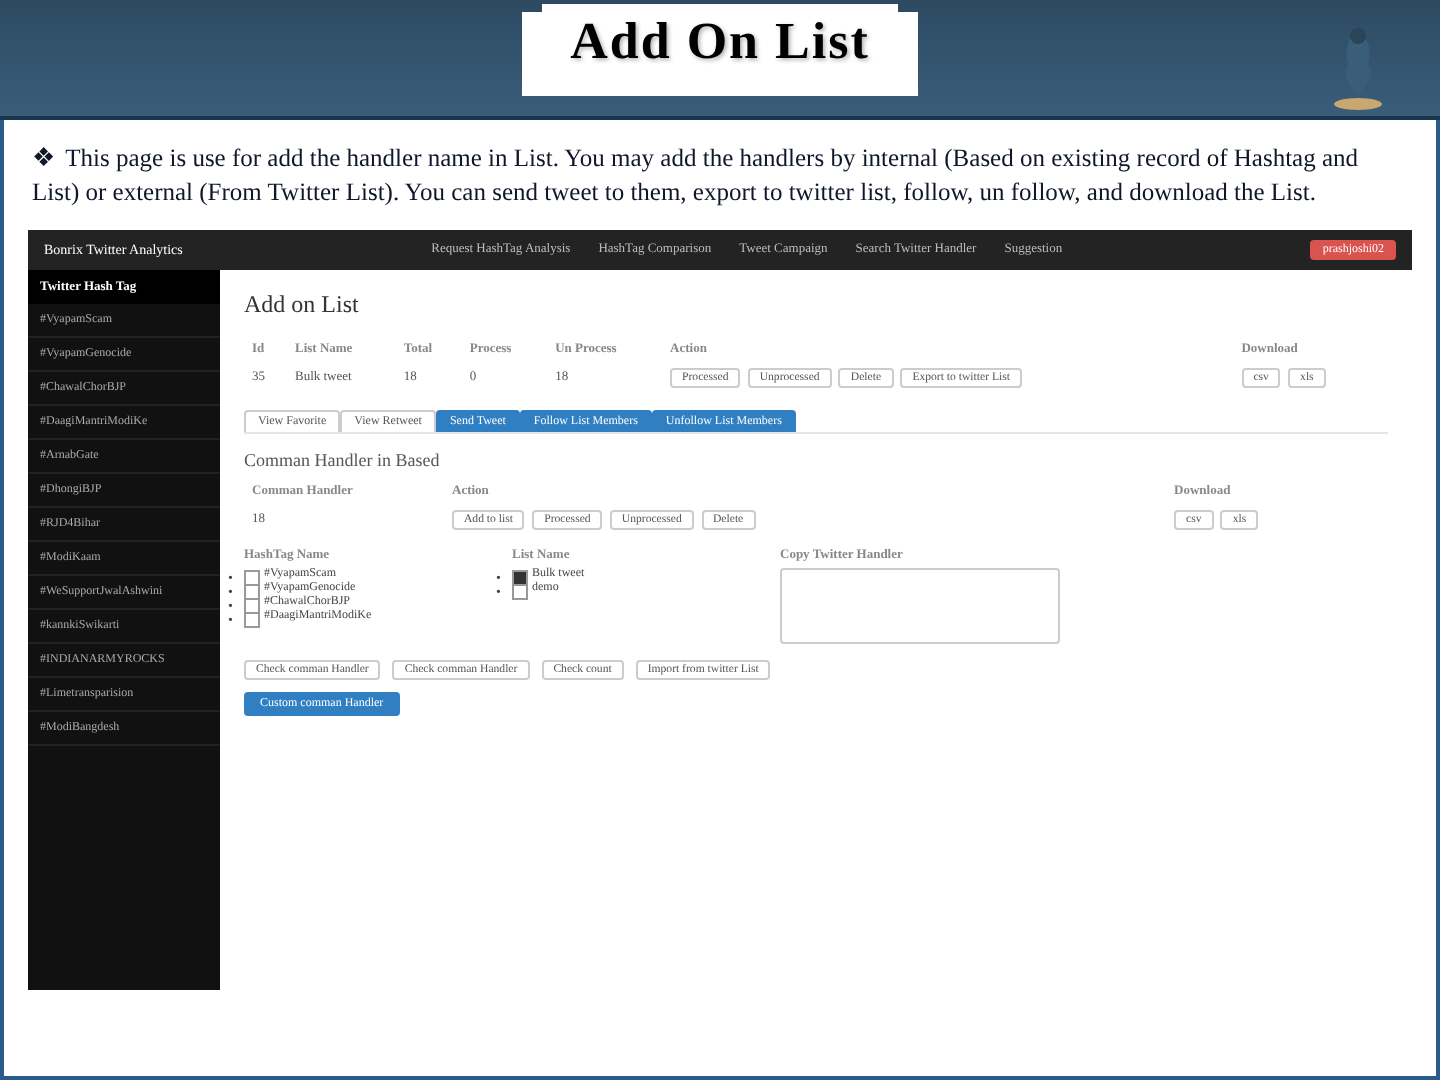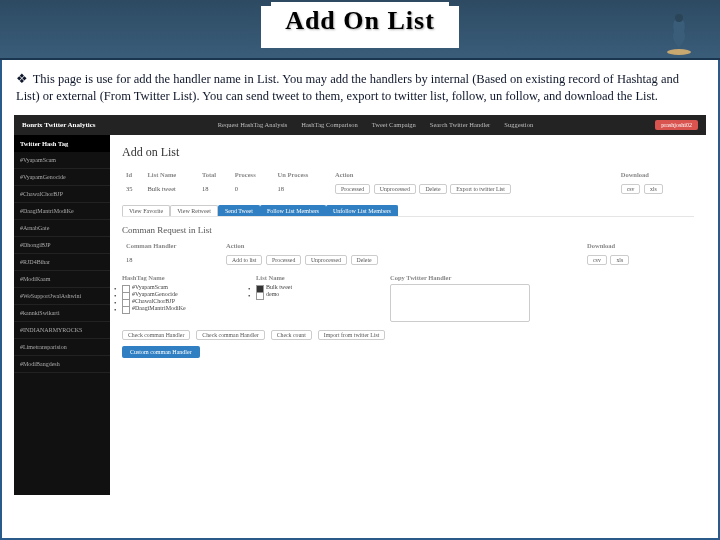--- a/index.html
+++ b/index.html
@@ -8,21 +8,21 @@
 .header-band{height:60px;background:linear-gradient(#2d4a62,#3a5d7a);border-bottom:2px solid #1a3550;position:relative;display:flex;align-items:center;justify-content:center}
 .header-band h1{color:#fff;font-size:26px;font-family:Georgia,serif;letter-spacing:1px;text-shadow:1px 1px 2px rgba(0,0,0,.3);background:#fff;color:#000;padding:4px 14px;position:relative;top:-6px}
 .header-title-wrap{background:#fff;padding:2px 10px;position:absolute;top:6px}
 .header-title-wrap h1{color:#000;font-size:26px;font-weight:700}
 .fig{position:absolute;right:24px;top:8px;width:34px;height:48px}
 .fig svg{width:100%;height:100%}
 .desc{padding:10px 16px;background:#fff;font-size:12.5px;line-height:1.35;color:#0f172a}
 .desc .bullet{font-size:13px;margin-right:5px}
 .app{margin:0 14px;background:#1f1f1f;height:380px;font-family:Arial,Helvetica,sans-serif;font-size:7px;color:#444;display:flex;flex-direction:column}
 .topbar{height:20px;background:#232323;display:flex;align-items:center;padding:0 8px;color:#ccc;font-size:6.5px;gap:12px}
-.topbar .brand{color:#fff;font-weight:700;flex:0 0 auto;font-size:7px}
+.topbar .brand{color:#fff;font-weight:400;flex:0 0 auto;font-size:7px}
 .topbar .spacer{flex:1}
 .topbar .nav{display:flex;gap:14px;color:#bdbdbd}
 .topbar .user{background:#d9534f;color:#fff;padding:2px 6px;border-radius:2px;font-size:6px}
 .body{flex:1;display:flex;overflow:hidden}
 .sidebar{width:96px;background:#111;color:#bbb}
 .sidebar .sec{background:#000;color:#fff;padding:5px 6px;font-size:6.5px;font-weight:700}
 .sidebar .item{padding:5px 6px;font-size:6px;border-bottom:1px solid #222;color:#aaa;cursor:pointer;white-space:nowrap;overflow:hidden;text-overflow:ellipsis}
 .main{flex:1;background:#fff;padding:10px 12px;overflow:auto;font-size:7px}
 .main h2{font-size:12px;color:#333;margin-bottom:8px;font-weight:400}
 .tbl{width:100%;border-spacing:0;font-size:6.5px}
@@ -139,21 +139,21 @@
         </table>
 
       <div class="tabrow">
         <span class="btn tab">View Favorite</span>
         <span class="btn tab">View Retweet</span>
         <span class="btn tab blue">Send Tweet</span>
         <span class="btn tab blue">Follow List Members</span>
         <span class="btn tab blue">Unfollow List Members</span>
       </div>
 
-      <div class="card-title">Comman Request in List</div>
+      <div class="card-title">Comman Handler in Based</div>
       <table class="tbl row2">
         <tbody>
             <tr>
           <th style="width:100px">Comman Handler</th>
           <th>Action</th>
           <th></th>
           <th>Download</th>
         </tr>
         <tr>
           <td>18</td>

